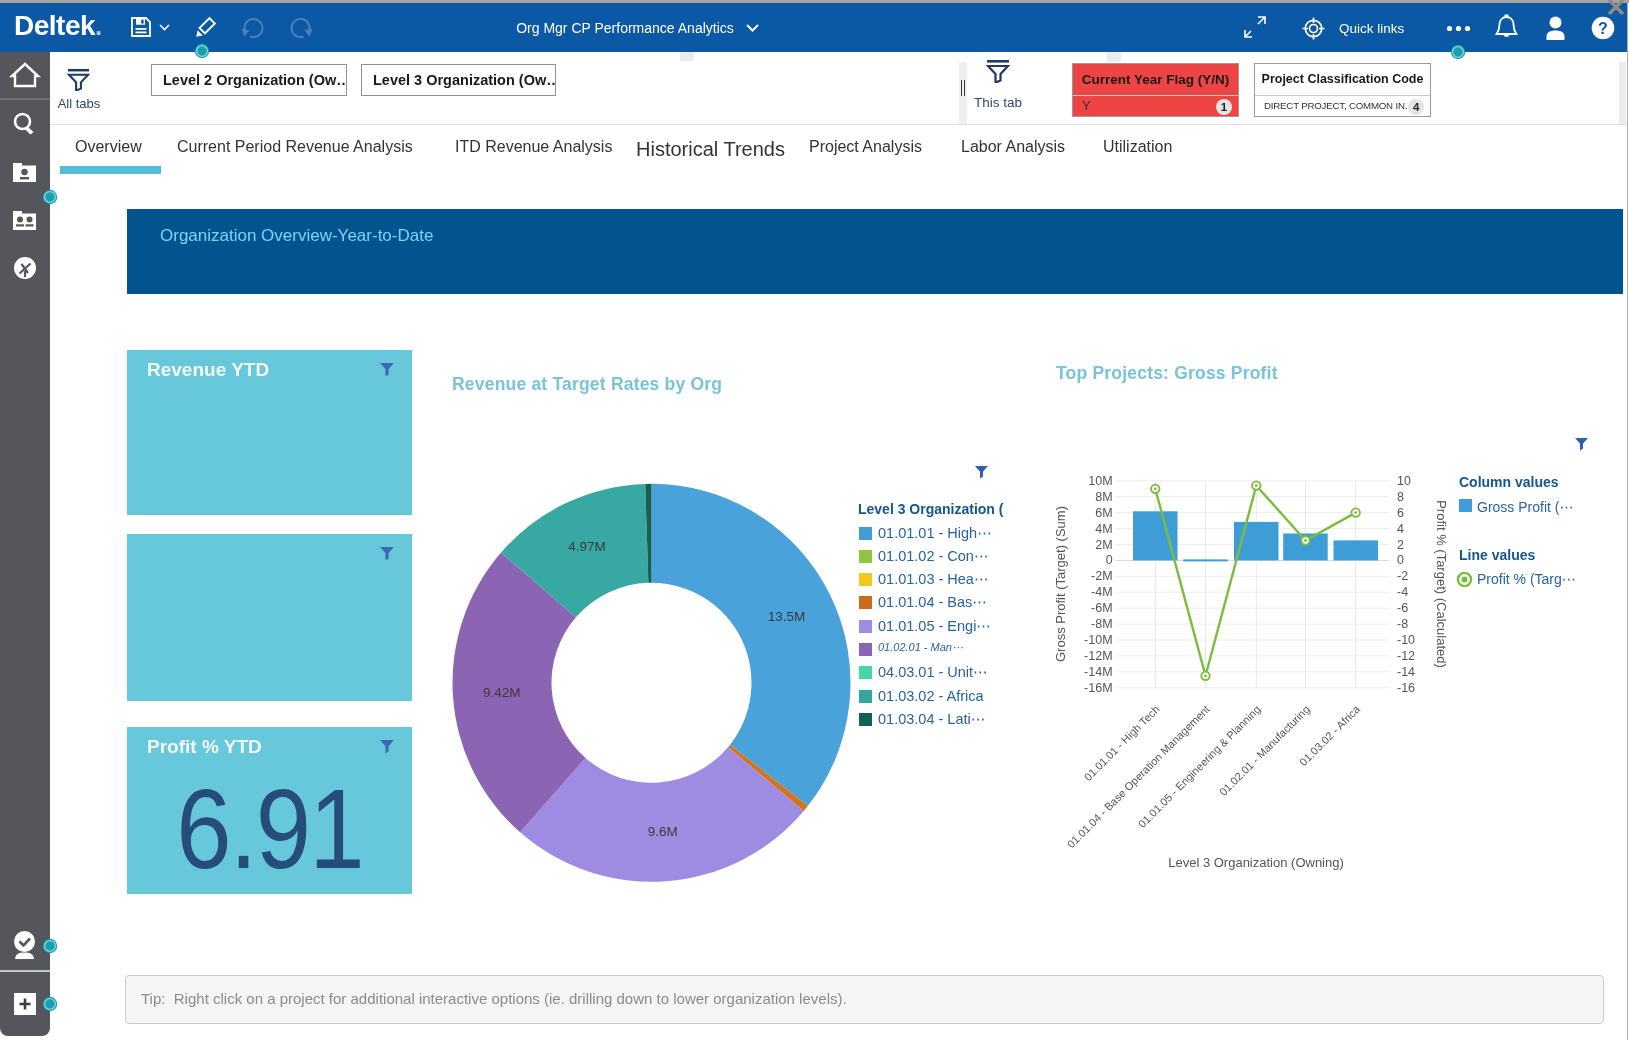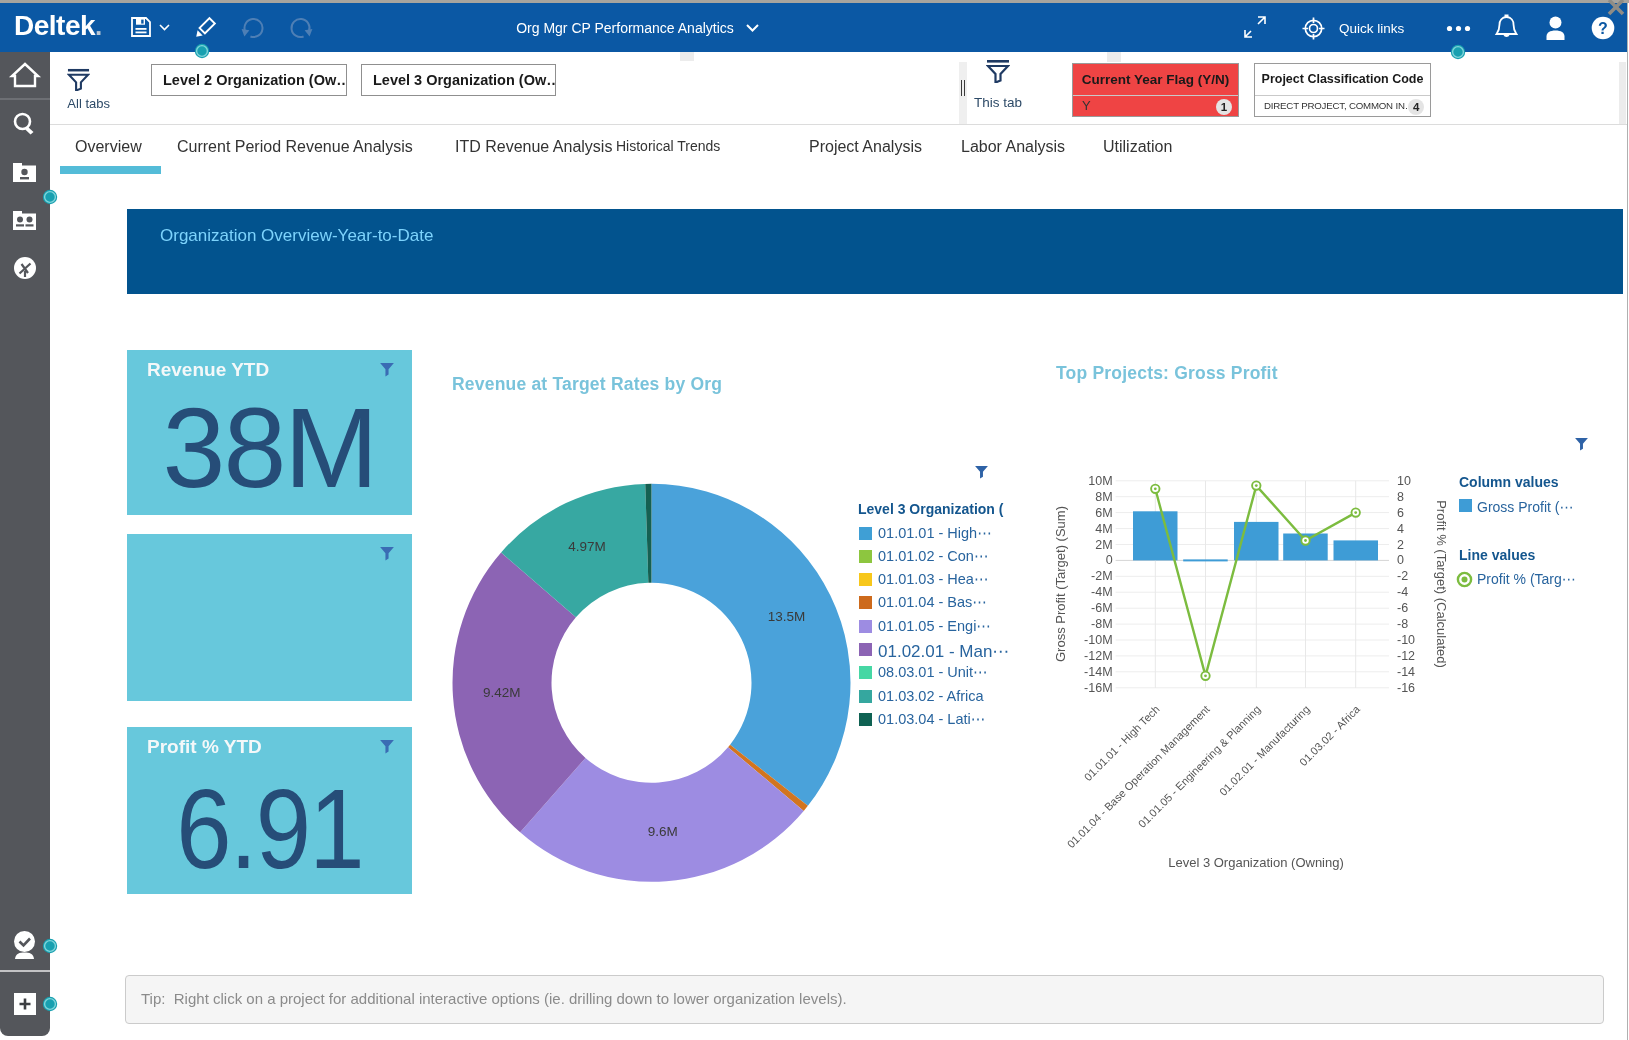--- a/index.html
+++ b/index.html
@@ -134,21 +134,21 @@
  <path d="M25 946.5 V957.5 M19.5 952 H30.5" stroke="#3c3e42" stroke-width="2.6"></path>
 </svg>
 
 <div class="abs" style="left:50px;top:52px;width:1577px;height:73px;background:#fff;border-bottom:1px solid #dcdcdc;"></div>
 <div class="abs" style="left:680px;top:52px;width:14px;height:9px;background:#ececec;"></div>
 <div class="abs" style="left:1107px;top:52px;width:14px;height:10px;background:#ececec;"></div>
 <svg class="abs" style="left:67px;top:68px;" width="23" height="23" viewBox="0 0 24 24">
     <rect x="1" y="1" width="22" height="2.6" fill="#1f3a63"></rect>
     <path d="M2 7 H22 L14.5 15 V21.5 L9.5 23.5 V15 Z" fill="none" stroke="#1f3a63" stroke-width="2.2"></path>
   </svg>
-<div class="abs" style="left:48px;top:96px;width:62px;text-align:right;color:#2d4a67;font-size:13px;">All tabs</div>
+<div class="abs" style="left:48px;top:96px;width:62px;text-align:center;color:#2d4a67;font-size:13px;">All tabs</div>
 <div class="abs" style="left:151px;top:64px;width:196px;height:32px;border:1px solid #8f8f8f;background:#fff;line-height:30px;padding-left:11px;font-size:14.5px;overflow:hidden;font-weight:bold;color:#1a1a1a;">Level 2 Organization (Ow…</div>
 <div class="abs" style="left:361px;top:64px;width:195px;height:32px;border:1px solid #8f8f8f;background:#fff;line-height:30px;padding-left:11px;font-size:14.5px;overflow:hidden;font-weight:bold;color:#1a1a1a;">Level 3 Organization (Ow…</div>
 
 <div class="abs" style="left:959px;top:62px;width:8px;height:62px;background:#efefef;"></div>
 <div class="abs" style="left:960.5px;top:80px;width:1.6px;height:16px;background:#3a3a3a;"></div>
 <div class="abs" style="left:963.5px;top:80px;width:1.6px;height:16px;background:#3a3a3a;"></div>
 <svg class="abs" style="left:986px;top:59px;" width="24" height="24" viewBox="0 0 24 24">
     <rect x="1" y="1" width="22" height="2.6" fill="#1f3a63"></rect>
     <path d="M2 7 H22 L14.5 15 V21.5 L9.5 23.5 V15 Z" fill="none" stroke="#1f3a63" stroke-width="2.2"></path>
   </svg>
@@ -157,37 +157,36 @@
  <div style="height:32px;border-bottom:1px solid #c9c9c9;text-align:center;line-height:31px;font-size:13.5px;font-weight:bold;color:#1a1a1a;white-space:nowrap;overflow:hidden;">Current Year Flag (Y/N)</div>
  <div style="position:relative;height:21px;line-height:20px;padding-left:9px;font-size:13px;color:#333;white-space:nowrap;overflow:hidden;">Y<span style="position:absolute;right:6px;top:50%;transform:translateY(-50%);width:16px;height:16px;border-radius:50%;background:#e4e4e4;color:#222;font-size:11.5px;font-weight:bold;text-align:center;line-height:16px;">1</span></div>
 </div>
 <div class="abs" style="left:1254px;top:63px;width:177px;height:54px;border:1px solid #9a9a9a;background:#fff;">
  <div style="height:32px;border-bottom:1px solid #c9c9c9;text-align:center;line-height:31px;font-size:12.5px;font-weight:bold;color:#1a1a1a;white-space:nowrap;overflow:hidden;">Project Classification Code</div>
  <div style="position:relative;height:21px;line-height:20px;padding-left:9px;font-size:9.7px;color:#333;letter-spacing:-0.2px;white-space:nowrap;">DIRECT PROJECT, COMMON IN…<span style="position:absolute;right:6px;top:50%;transform:translateY(-50%);width:16px;height:16px;border-radius:50%;background:#e4e4e4;color:#222;font-size:11.5px;font-weight:bold;text-align:center;line-height:16px;">4</span></div>
 </div>
 <div class="abs" style="left:75px;top:138px;font-size:16px;color:#333;">Overview</div>
 <div class="abs" style="left:177px;top:138px;font-size:16px;color:#333;">Current Period Revenue Analysis</div>
 <div class="abs" style="left:455px;top:138px;font-size:16px;color:#333;">ITD Revenue Analysis</div>
-<div class="abs" style="left:616px;top:138px;font-size:14px;color:#333;text-align:right;">Historical Trends</div>
+<div class="abs" style="left:636px;top:138px;font-size:20px;color:#333;text-align:right;">Historical Trends</div>
 <div class="abs" style="left:809px;top:138px;font-size:16px;color:#333;">Project Analysis</div>
 <div class="abs" style="left:961px;top:138px;font-size:16px;color:#333;">Labor Analysis</div>
 <div class="abs" style="left:1103px;top:138px;font-size:16px;color:#333;">Utilization</div>
 <div class="abs" style="left:60px;top:166px;width:101px;height:8px;background:#54bcd8;"></div>
 <div class="abs" style="left:1626.5px;top:3px;width:1.5px;height:1037px;background:#b0b0b0;"></div>
 <div class="abs" style="left:1619px;top:62px;width:7px;height:62px;background:#ececec;"></div>
 <div class="abs" style="left:127px;top:209px;width:1496px;height:85px;background:#02538e;">
  <div style="padding:17px 0 0 33px;color:#7dd3fc;font-size:17px;">Organization Overview-Year-to-Date</div>
 </div>
 
 <div class="abs" style="left:127px;top:350px;width:285px;height:165px;background:#67c8dc;">
  <div style="padding:9px 0 0 20px;color:#f4f8f9;font-size:19px;font-weight:bold;">Revenue YTD</div>
  <svg style="position:absolute;right:17px;top:12px;" width="16" height="15" viewBox="0 0 24 24">
    <path d="M1 1.5 H23 L14.5 11.5 V20 L9.5 23 V11.5 Z" fill="#3a6cb4"></path>
  </svg>
- <div style="position:absolute;left:0;top:48px;width:285px;text-align:center;color:#264d78;font-size:113px;line-height:100px;transform:scaleX(1.0);letter-spacing:-2px;">38M</div>
 </div>
 <div class="abs" style="left:127px;top:534px;width:285px;height:167px;background:#67c8dc;">
  <svg style="position:absolute;right:17px;top:12px;" width="16" height="15" viewBox="0 0 24 24">
    <path d="M1 1.5 H23 L14.5 11.5 V20 L9.5 23 V11.5 Z" fill="#3a6cb4"></path>
  </svg>
 </div>
 <div class="abs" style="left:127px;top:727px;width:285px;height:167px;background:#67c8dc;">
  <div style="padding:9px 0 0 20px;color:#f4f8f9;font-size:19px;font-weight:bold;">Profit % YTD</div>
  <svg style="position:absolute;right:17px;top:12px;" width="16" height="15" viewBox="0 0 24 24">
    <path d="M1 1.5 H23 L14.5 11.5 V20 L9.5 23 V11.5 Z" fill="#3a6cb4"></path>
@@ -215,23 +214,23 @@
 <div class="abs" style="left:878px;top:524.5px;font-size:14.5px;color:#28649e;">01.01.01 - High⋯</div>
 <div class="abs" style="left:859px;top:549.8px;width:13px;height:13px;background:#8dc63f;"></div>
 <div class="abs" style="left:878px;top:547.8px;font-size:14.5px;color:#28649e;">01.01.02 - Con⋯</div>
 <div class="abs" style="left:859px;top:573.1px;width:13px;height:13px;background:#f7c71b;"></div>
 <div class="abs" style="left:878px;top:571.1px;font-size:14.5px;color:#28649e;">01.01.03 - Hea⋯</div>
 <div class="abs" style="left:859px;top:596.4px;width:13px;height:13px;background:#cd6a1c;"></div>
 <div class="abs" style="left:878px;top:594.4px;font-size:14.5px;color:#28649e;">01.01.04 - Bas⋯</div>
 <div class="abs" style="left:859px;top:619.7px;width:13px;height:13px;background:#9d8ce2;"></div>
 <div class="abs" style="left:878px;top:617.7px;font-size:14.5px;color:#28649e;">01.01.05 - Engi⋯</div>
 <div class="abs" style="left:859px;top:643.0px;width:13px;height:13px;background:#8c64b4;"></div>
-<div class="abs" style="left:878px;top:641.0px;font-size:17px;color:#28649e;">01.02.01 - Man⋯</div>
+<div class="abs" style="left:878px;top:641.0px;font-size:11px;color:#28649e;font-style:italic;">01.02.01 - Man⋯</div>
 <div class="abs" style="left:859px;top:666.3px;width:13px;height:13px;background:#46d7a4;"></div>
-<div class="abs" style="left:878px;top:664.3px;font-size:14.5px;color:#28649e;">08.03.01 - Unit⋯</div>
+<div class="abs" style="left:878px;top:664.3px;font-size:14.5px;color:#28649e;">04.03.01 - Unit⋯</div>
 <div class="abs" style="left:859px;top:689.6px;width:13px;height:13px;background:#35a79f;"></div>
 <div class="abs" style="left:878px;top:687.6px;font-size:14.5px;color:#28649e;">01.03.02 - Africa</div>
 <div class="abs" style="left:859px;top:712.9px;width:13px;height:13px;background:#0f6253;"></div>
 <div class="abs" style="left:878px;top:710.9px;font-size:14.5px;color:#28649e;">01.03.04 - Lati⋯</div>
 <div class="abs" style="left:1056px;top:363px;font-size:17.5px;font-weight:bold;color:#79c3db;letter-spacing:0.2px;">Top Projects: Gross Profit</div>
 <svg class="abs" style="left:1574px;top:437px;" width="15" height="14" viewBox="0 0 24 24">
  <path d="M1 1.5 H23 L14.5 11.5 V20 L9.5 23 V11.5 Z" fill="#2e62a6"></path>
   </svg>
 <svg class="abs" style="left:1040px;top:440px;" width="589" height="460" viewBox="0 0 589 460">
     <line x1="75.6" y1="247.8" x2="349.0" y2="247.8" stroke="#ededed" stroke-width="1"></line>

